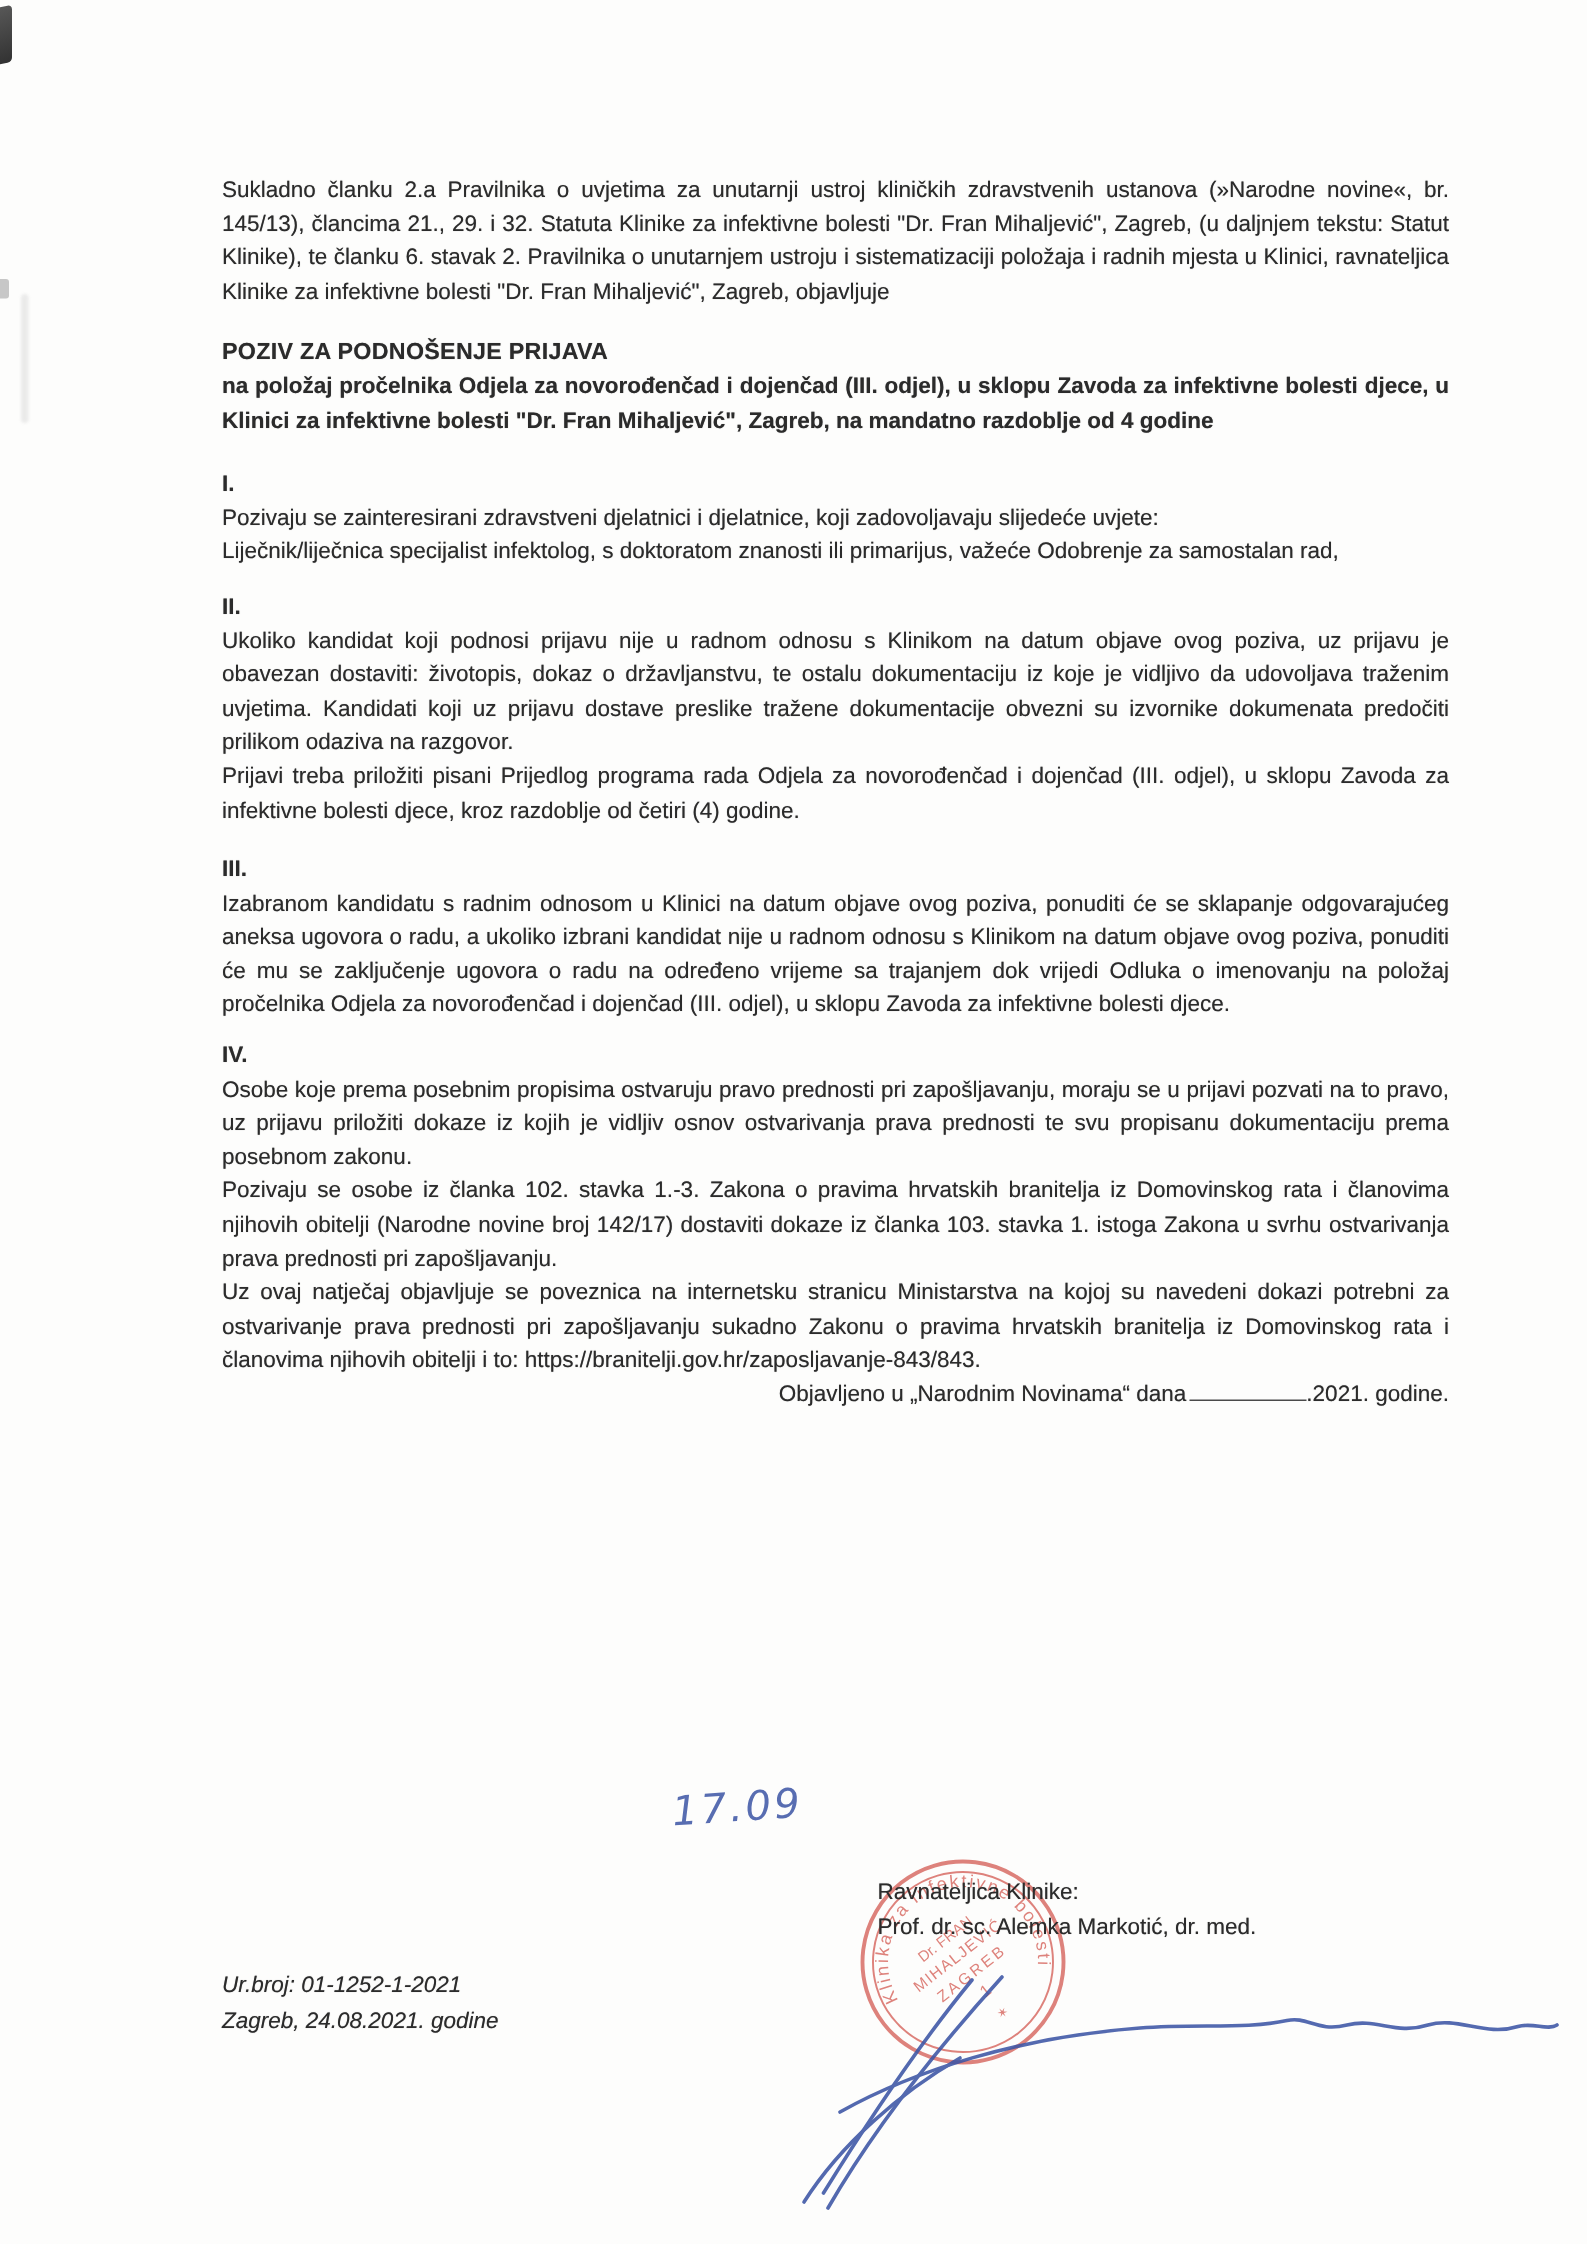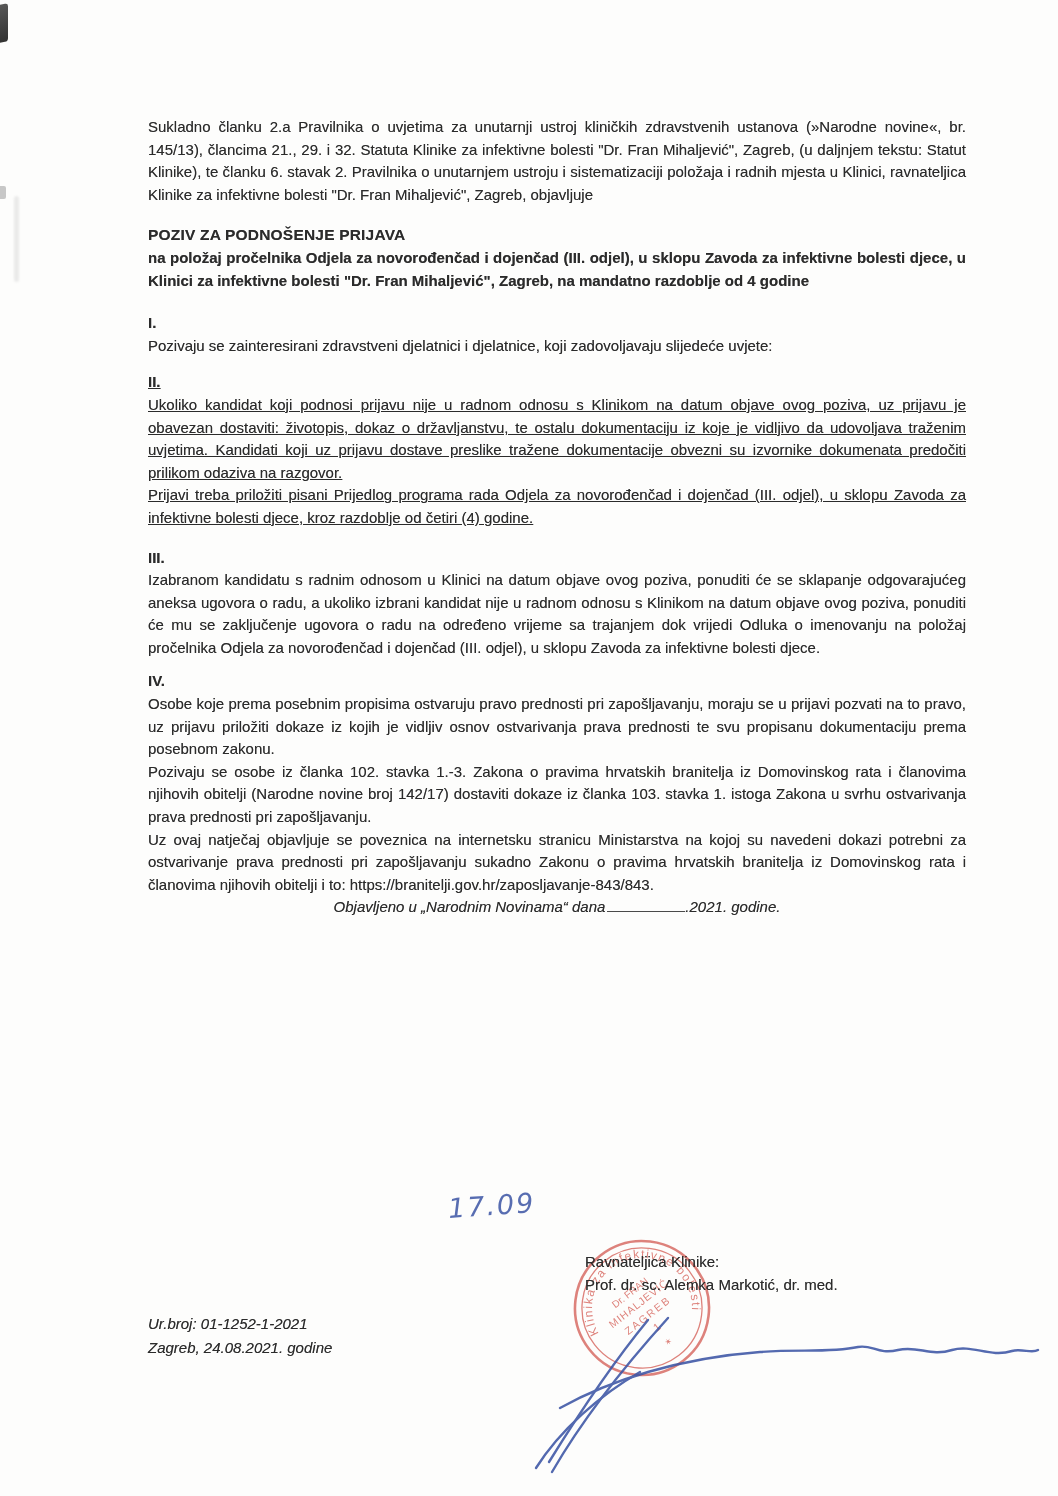--- a/index.html
+++ b/index.html
@@ -23,24 +23,24 @@
     position:absolute;left:148px;top:116px;width:818px;
     font-size:15px;line-height:22.6px;text-align:justify;
     text-shadow:0 0 .5px rgba(43,43,43,.55);
   }
   .content p{margin:0;}
   .title{font-size:15.5px;font-weight:bold;margin:18px 0 0 0;letter-spacing:.2px;}
   .subject{font-weight:bold;margin-top:22px;}
   section{margin:0;}
   .sec h2{font-size:15px;font-weight:bold;margin:0;line-height:22.6px;}
   .sec-1{margin-top:20px;}
-  .sec-2{margin-top:14px;text-decoration:underline;}
+  .sec-2{margin-top:14px;}
   .sec-3{margin-top:17px;}
   .sec-4{margin-top:11px;}
-  .published{margin-top:13px;text-align:center;font-style:italic;}
+  .published{margin-top:13px;text-align:right;}
   .blank{display:inline-block;width:78px;height:13px;border-bottom:1.8px solid #4a4a4a;margin-left:2px;vertical-align:baseline;}
   
   .hand-date{
     position:absolute;left:448px;top:1190px;
     font-family:"DejaVu Sans",sans-serif;font-style:italic;
     font-size:27px;letter-spacing:2px;color:var(--ink-blue);
     transform:rotate(-4deg);opacity:.85;white-space:nowrap;
   }
   
   .sign-block{
@@ -82,20 +82,21 @@
   <div class="content">
     <p>Sukladno članku 2.a Pravilnika o uvjetima za unutarnji ustroj kliničkih zdravstvenih ustanova (»Narodne novine«, br. 145/13), člancima 21., 29. i 32. Statuta Klinike za infektivne bolesti "Dr. Fran Mihaljević", Zagreb, (u daljnjem tekstu: Statut Klinike), te članku 6. stavak 2. Pravilnika o unutarnjem ustroju i sistematizaciji položaja i radnih mjesta u Klinici, ravnateljica Klinike za infektivne bolesti "Dr. Fran Mihaljević", Zagreb, objavljuje</p>
 
     <h1 class="title">POZIV ZA PODNOŠENJE PRIJAVA</h1>
 
     <p class="subject">na položaj pročelnika Odjela za novorođenčad i dojenčad (III. odjel), u sklopu Zavoda za infektivne bolesti djece, u Klinici za infektivne bolesti "Dr. Fran Mihaljević", Zagreb, na mandatno razdoblje od 4 godine</p>
 
     <section class="sec sec-1">
       <h2>I.</h2>
       <p>Pozivaju se zainteresirani zdravstveni djelatnici i djelatnice, koji zadovoljavaju slijedeće uvjete:</p>
+      <p>Liječnik/liječnica specijalist infektolog, s doktoratom znanosti ili primarijus, važeće Odobrenje za samostalan rad,</p>
     </section>
 
     <section class="sec sec-2">
       <h2>II.</h2>
       <p>Ukoliko kandidat koji podnosi prijavu nije u radnom odnosu s Klinikom na datum objave ovog poziva, uz prijavu je obavezan dostaviti: životopis, dokaz o državljanstvu, te ostalu dokumentaciju iz koje je vidljivo da udovoljava traženim uvjetima. Kandidati  koji uz prijavu dostave preslike tražene dokumentacije obvezni su izvornike dokumenata predočiti prilikom odaziva na razgovor.</p>
       <p>Prijavi treba priložiti pisani Prijedlog programa rada Odjela za novorođenčad i dojenčad (III. odjel), u sklopu Zavoda za infektivne bolesti djece, kroz razdoblje od četiri (4) godine.</p>
     </section>
 
     <section class="sec sec-3">
       <h2>III.</h2>

